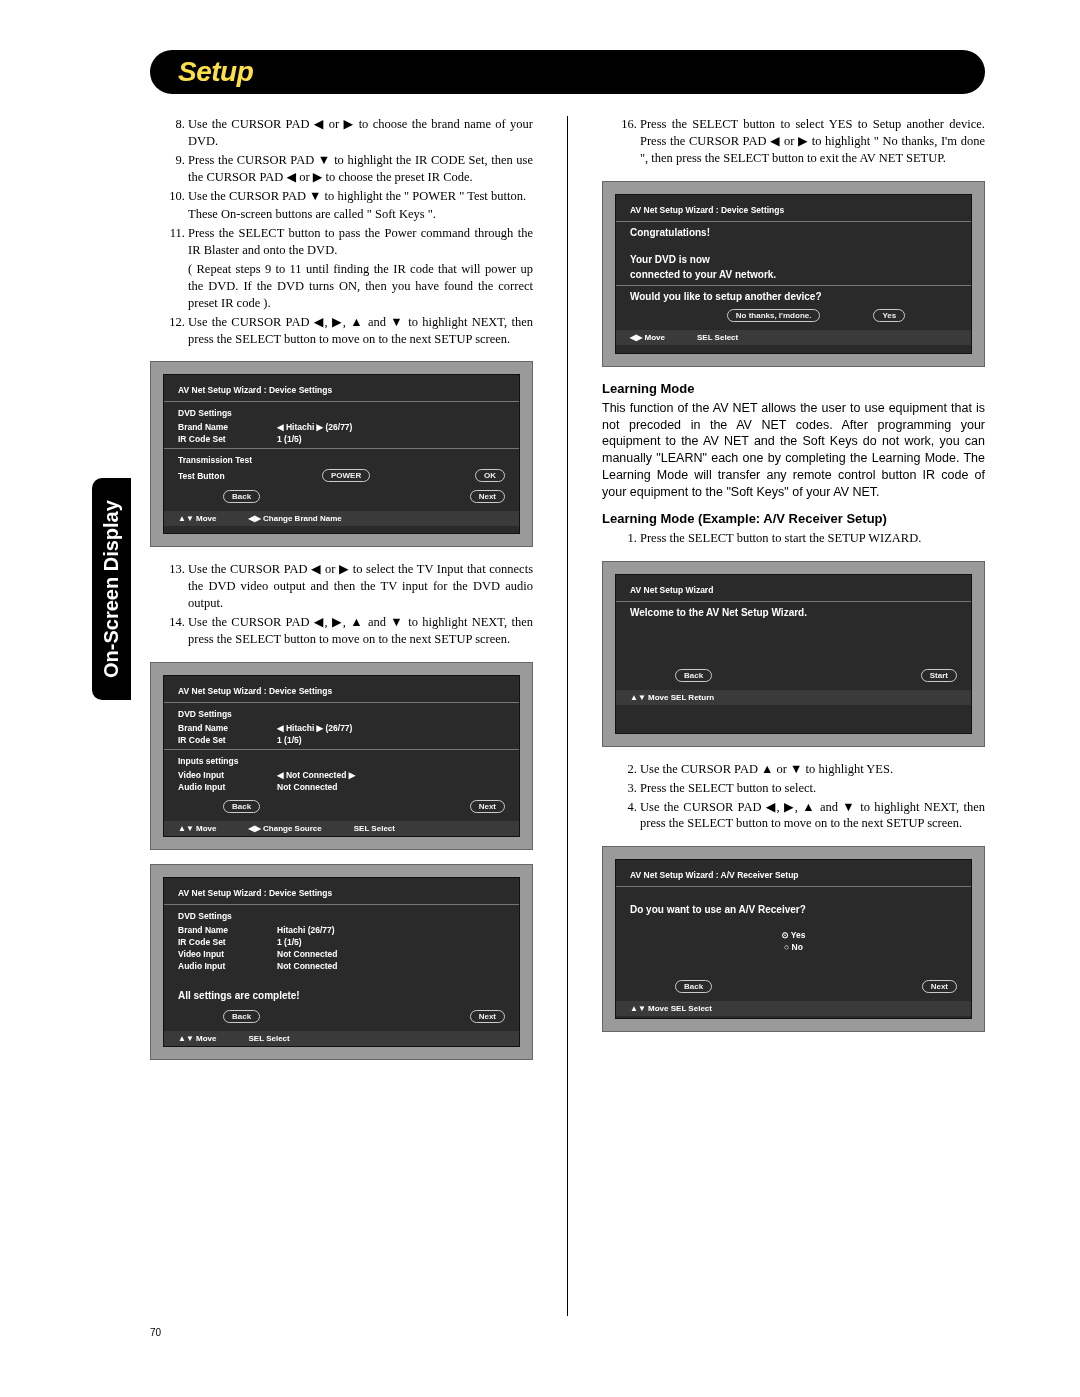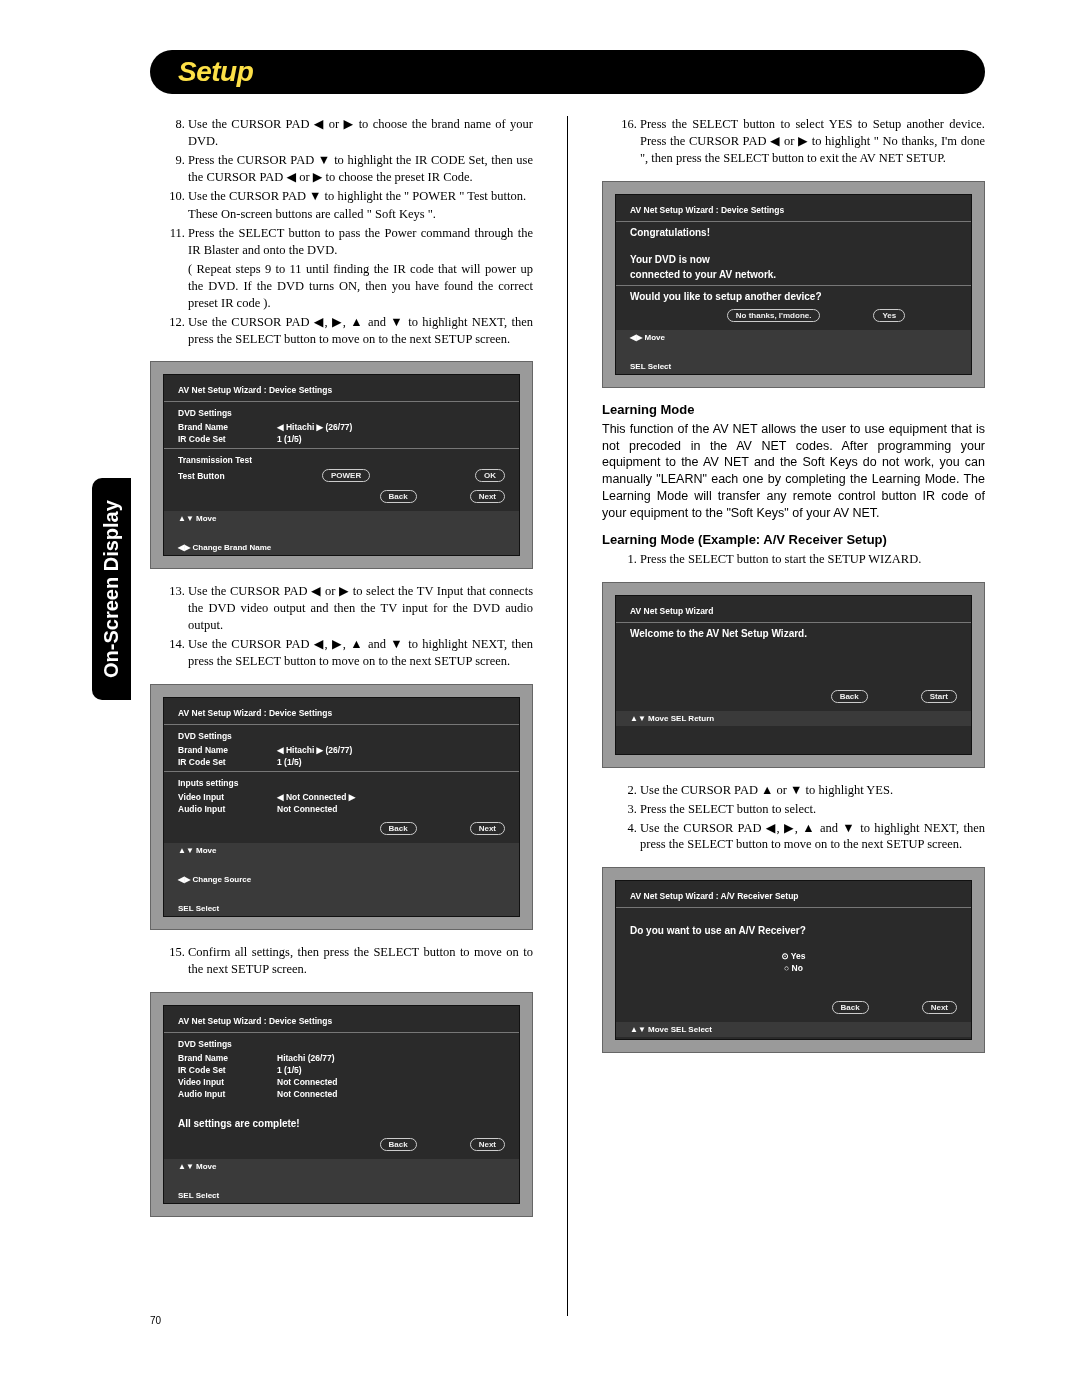--- a/index.html
+++ b/index.html
@@ -98,45 +98,44 @@
     display: flex;
     gap: 19px;
     margin: 2px 0;
     align-items: center;
   }
   .sc-row .lbl {
     width: 80px;
   }
   .sc-btnrow {
     display: flex;
-    justify-content: flex-end;
+    justify-content: space-between;
     gap: 8px;
     margin-top: 8px;
   }
   .sc-btnrow.center {
     justify-content: center;
   }
   .sc-btn {
     border: 1px solid #ccc;
     border-radius: 8px;
     padding: 0 8px;
     font-size: 8px;
     line-height: 11px;
     color: #eee;
     margin-left: 45px;
   }
   .sc-foot {
     background: #3a3a3a;
     margin: 8px -14px -8px -14px;
     padding: 3px 14px;
     display: flex;
-    gap: 20px;
+    gap: 32px;
     font-size: 8px;
     font-weight: 700;
-    flex-direction: column;
   }
   .sc-foot span::before {
     content: "";
   }
   .sc-subtitle {
     color: #fff;
     font-weight: 700;
     font-size: 8.5px;
     margin-bottom: 4px;
     margin-top: 6px;
@@ -158,21 +157,21 @@
     margin: 10px 0 4px 0;
   }
   p.para {
     margin: 0 0 10px 0;
     text-align: justify;
     line-height: 1.35;
   }
   .pagenum {
     position: absolute;
     left: 150px;
-    bottom: 30px;
+    bottom: 18px;
     font-size: 10px;
   }
 </style>
 </head>
 <body>
 
 <div class="page">
   <div class="header-bar">
     <h1>Setup</h1>
   </div>
@@ -255,23 +254,20 @@
             <span class="sc-btn">Next</span>
           </div>
           <div class="sc-foot">
             <span>▲▼  Move</span>
             <span>◀▶ Change Source</span>
             <span>SEL Select</span>
           </div>
         </div>
       </div>
 
-      <ol start="15">
-        <li><span>Confirm all settings, then  press the SELECT button to move on to the next SETUP screen.</span></li>
-      </ol>
 
       <div class="screen">
         <div class="screen-inner">
           <div class="sc-title">AV Net Setup Wizard : Device Settings</div>
           <hr class="sc-divider">
           <div class="sc-subtitle">DVD Settings</div>
           <div class="sc-row">
               <span class="lbl">Brand Name</span>
               <span>Hitachi       (26/77)</span>
             </div>

